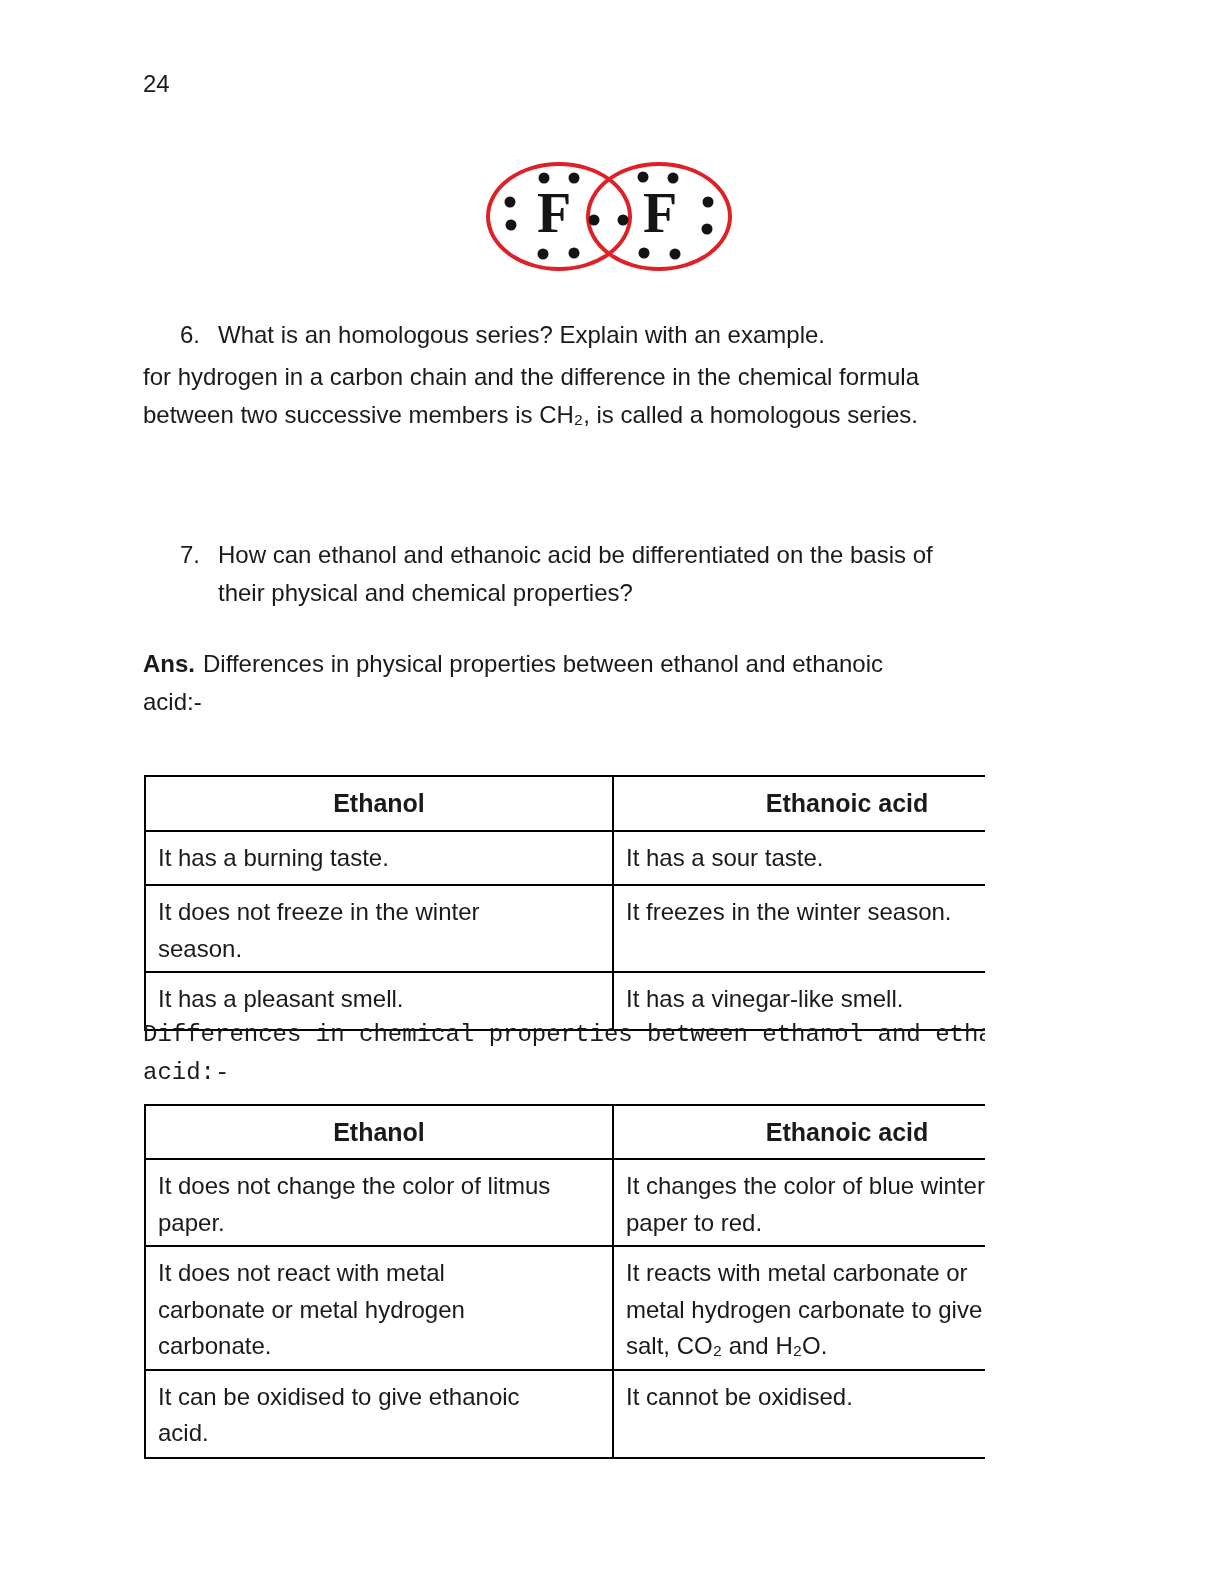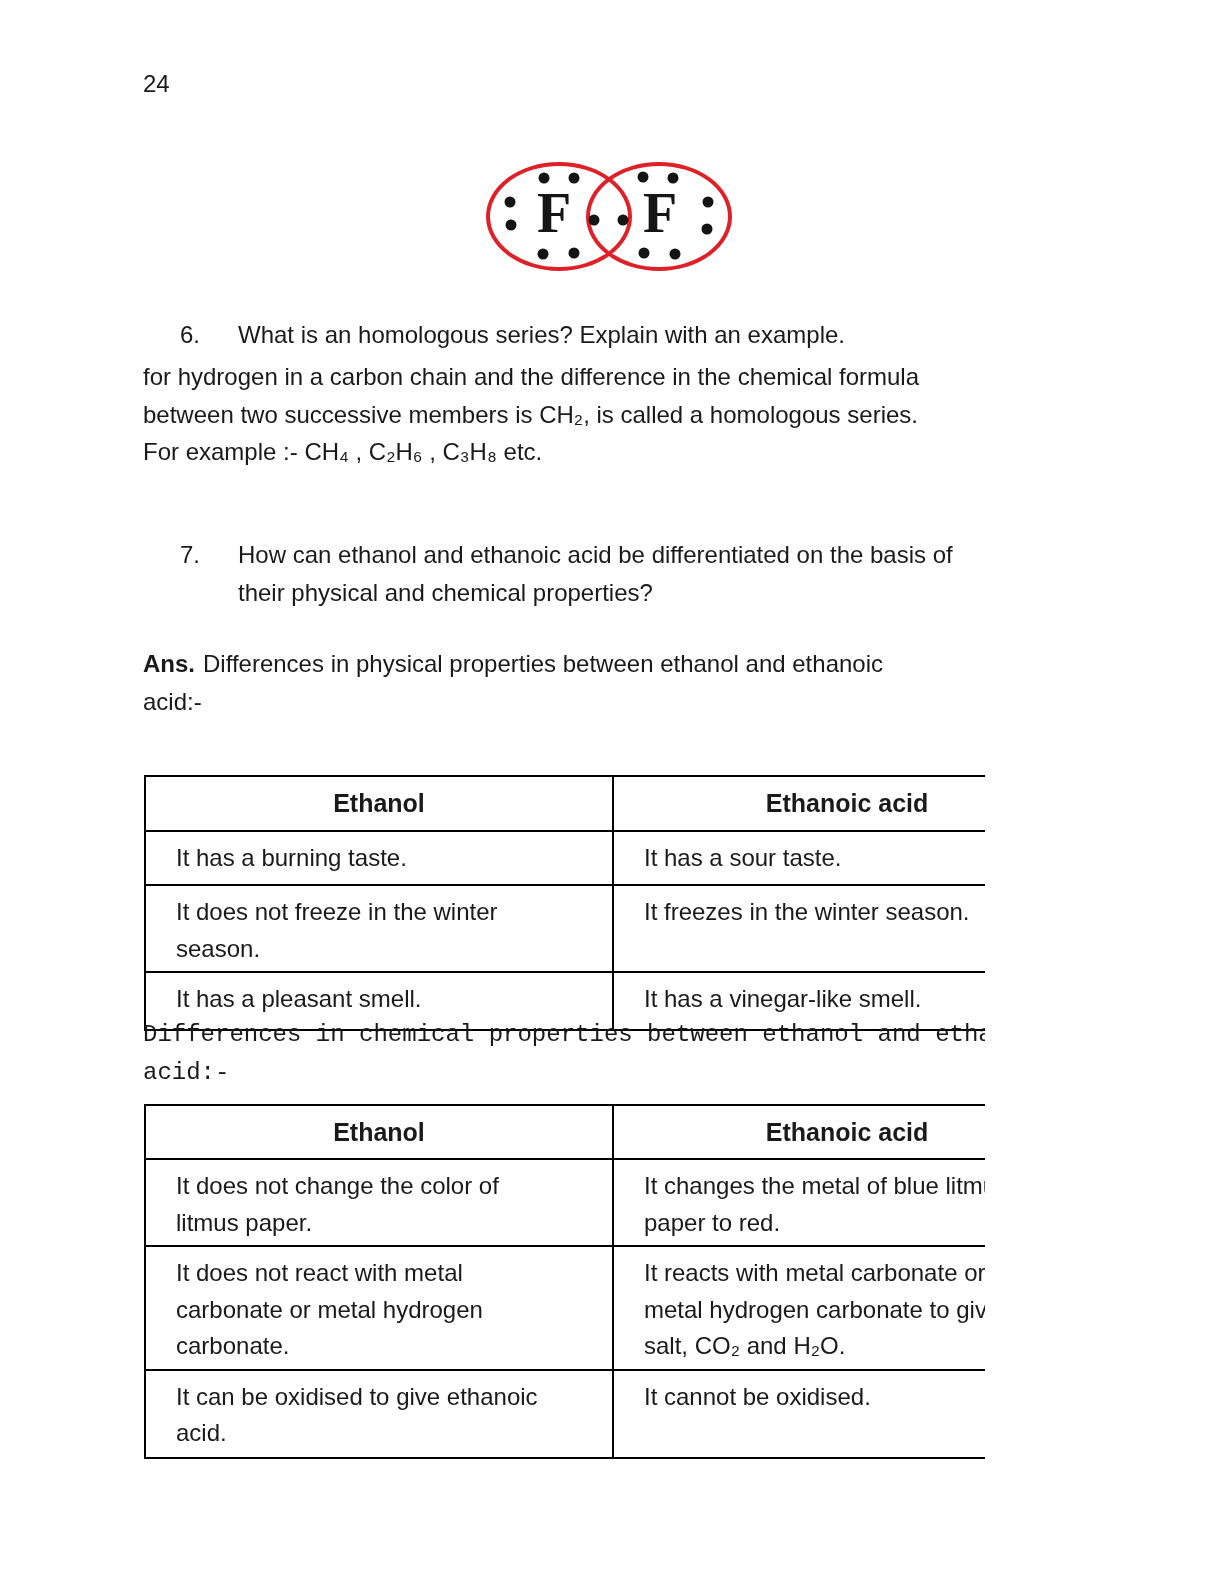--- a/index.html
+++ b/index.html
@@ -23,30 +23,30 @@
           font-weight:bold; font-size:56px; color:#151515;
           transform:translate(-50%,-54%); line-height:1; }
   .atom-left  { left:68px;  top:53px; }
   .atom-right { left:174px; top:53px; }
   .dot { position:absolute; width:11px; height:11px; background:#141414;
          border-radius:50%; transform:translate(-50%,-50%); }
 
   
   .q, .ans, .intro { position:absolute; left:143px; width:965px; line-height:37.5px; }
   .qnum  { position:absolute; left:37px; }
-  .qtext { display:block; margin-left:95px; }
+  .qtext { display:block; margin-left:75px; }
   .b { font-weight:bold; margin-right:8px; }
 
   
   .tbl { position:absolute; left:144px; width:936px;
          border-collapse:collapse; table-layout:fixed;margin-top:46px; }
   .tbl th, .tbl td { border:2px solid #000; }
   .tbl th { font-weight:bold; text-align:center; vertical-align:middle;
             font-size:25px; }
-  .tbl td { padding:8px 55px 4px 30px; vertical-align:top; line-height:36.5px; }
+  .tbl td { padding:8px 55px 4px 12px; vertical-align:top; line-height:36.5px; }
   .t1 { top:729px; }
   .t2 { top:1058px; }
   .intro { top:1016px;font-family:Liberation Mono, monospace; }
 </style>
 </head>
 <body>
 
 <div class="page">
 
   <div class="abs page-number">24</div>
@@ -75,21 +75,20 @@
     <span class="dot" style="left:189px;top:92px"></span>
   </div>
 
   <div class="q" style="top:316px">
     <span class="qnum">6.</span>
     <span class="qtext">What is an homologous series? Explain with an example.</span>
   </div>
   <div class="ans" style="top:358px">
     <div>for hydrogen in a carbon chain and the difference in the chemical formula</div>
     <div>between two successive members is CH₂, is called a homologous series.</div>
-    <div>For example :- CH₄ , C₂H₆ , C₃H₈ etc.</div>
   </div>
 
   <div class="q" style="top:536px">
     <span class="qnum">7.</span>
     <span class="qtext">How can ethanol and ethanoic acid be differentiated on the basis of</span>
     <span class="qtext">their physical and chemical properties?</span>
   </div>
   <div class="ans" style="top:645px">
     <div><span class="b">Ans.</span><span>Differences in physical properties between ethanol and ethanoic</span></div>
     <div>acid:-</div>
@@ -127,21 +126,21 @@
         <col style="width:468px">
         <col style="width:468px">
       </colgroup>
     <tbody>
         <tr style="height:54px">
       <th>Ethanol</th>
       <th>Ethanoic acid</th>
     </tr>
     <tr style="height:86px">
       <td>It does not change the color of litmus paper.</td>
-      <td>It changes the metal of blue litmus paper to red.</td>
+      <td>It changes the color of blue winter paper to red.</td>
     </tr>
     <tr style="height:119px">
       <td>It does not react with metal carbonate or metal hydrogen carbonate.</td>
       <td>It reacts with metal carbonate or metal hydrogen carbonate to give salt, CO₂ and H₂O.</td>
     </tr>
     <tr style="height:88px">
       <td>It can be oxidised to give ethanoic acid.</td>
       <td>It cannot be oxidised.</td>
     </tr>
   </tbody>

